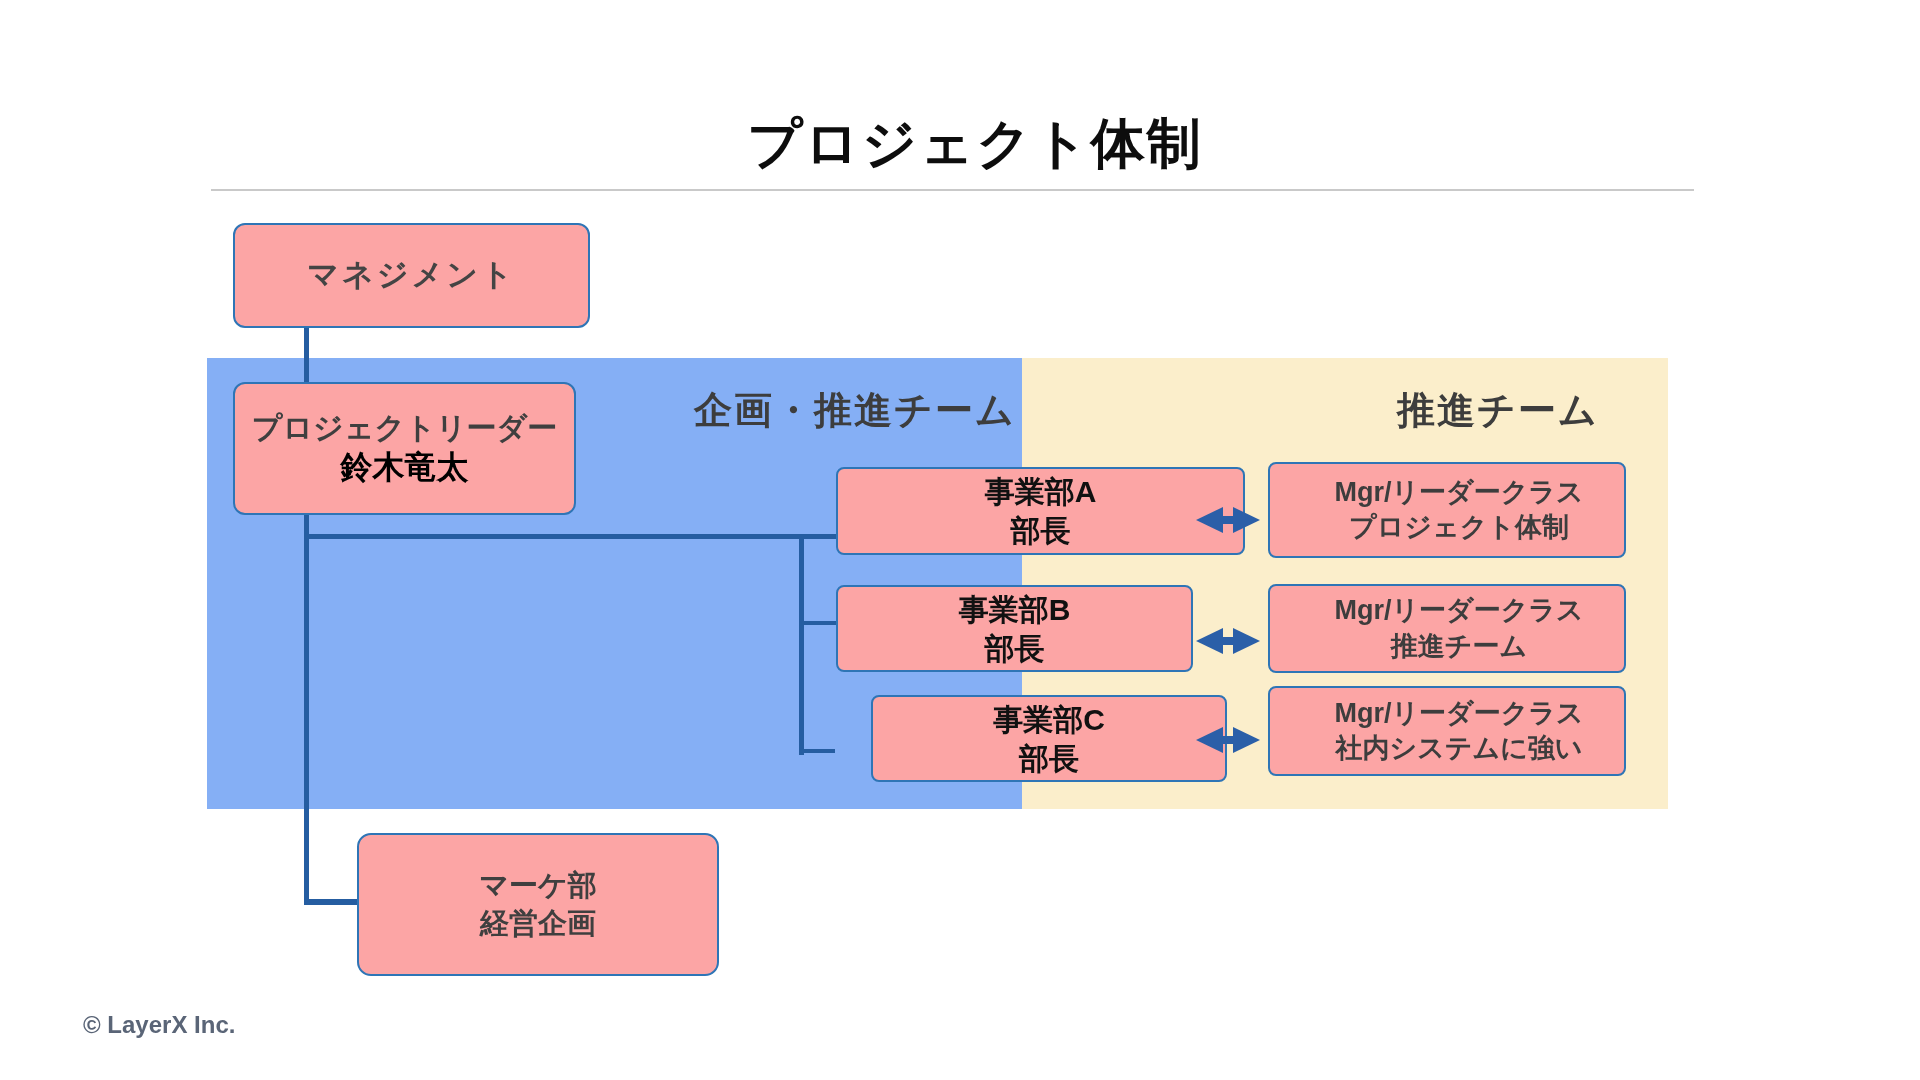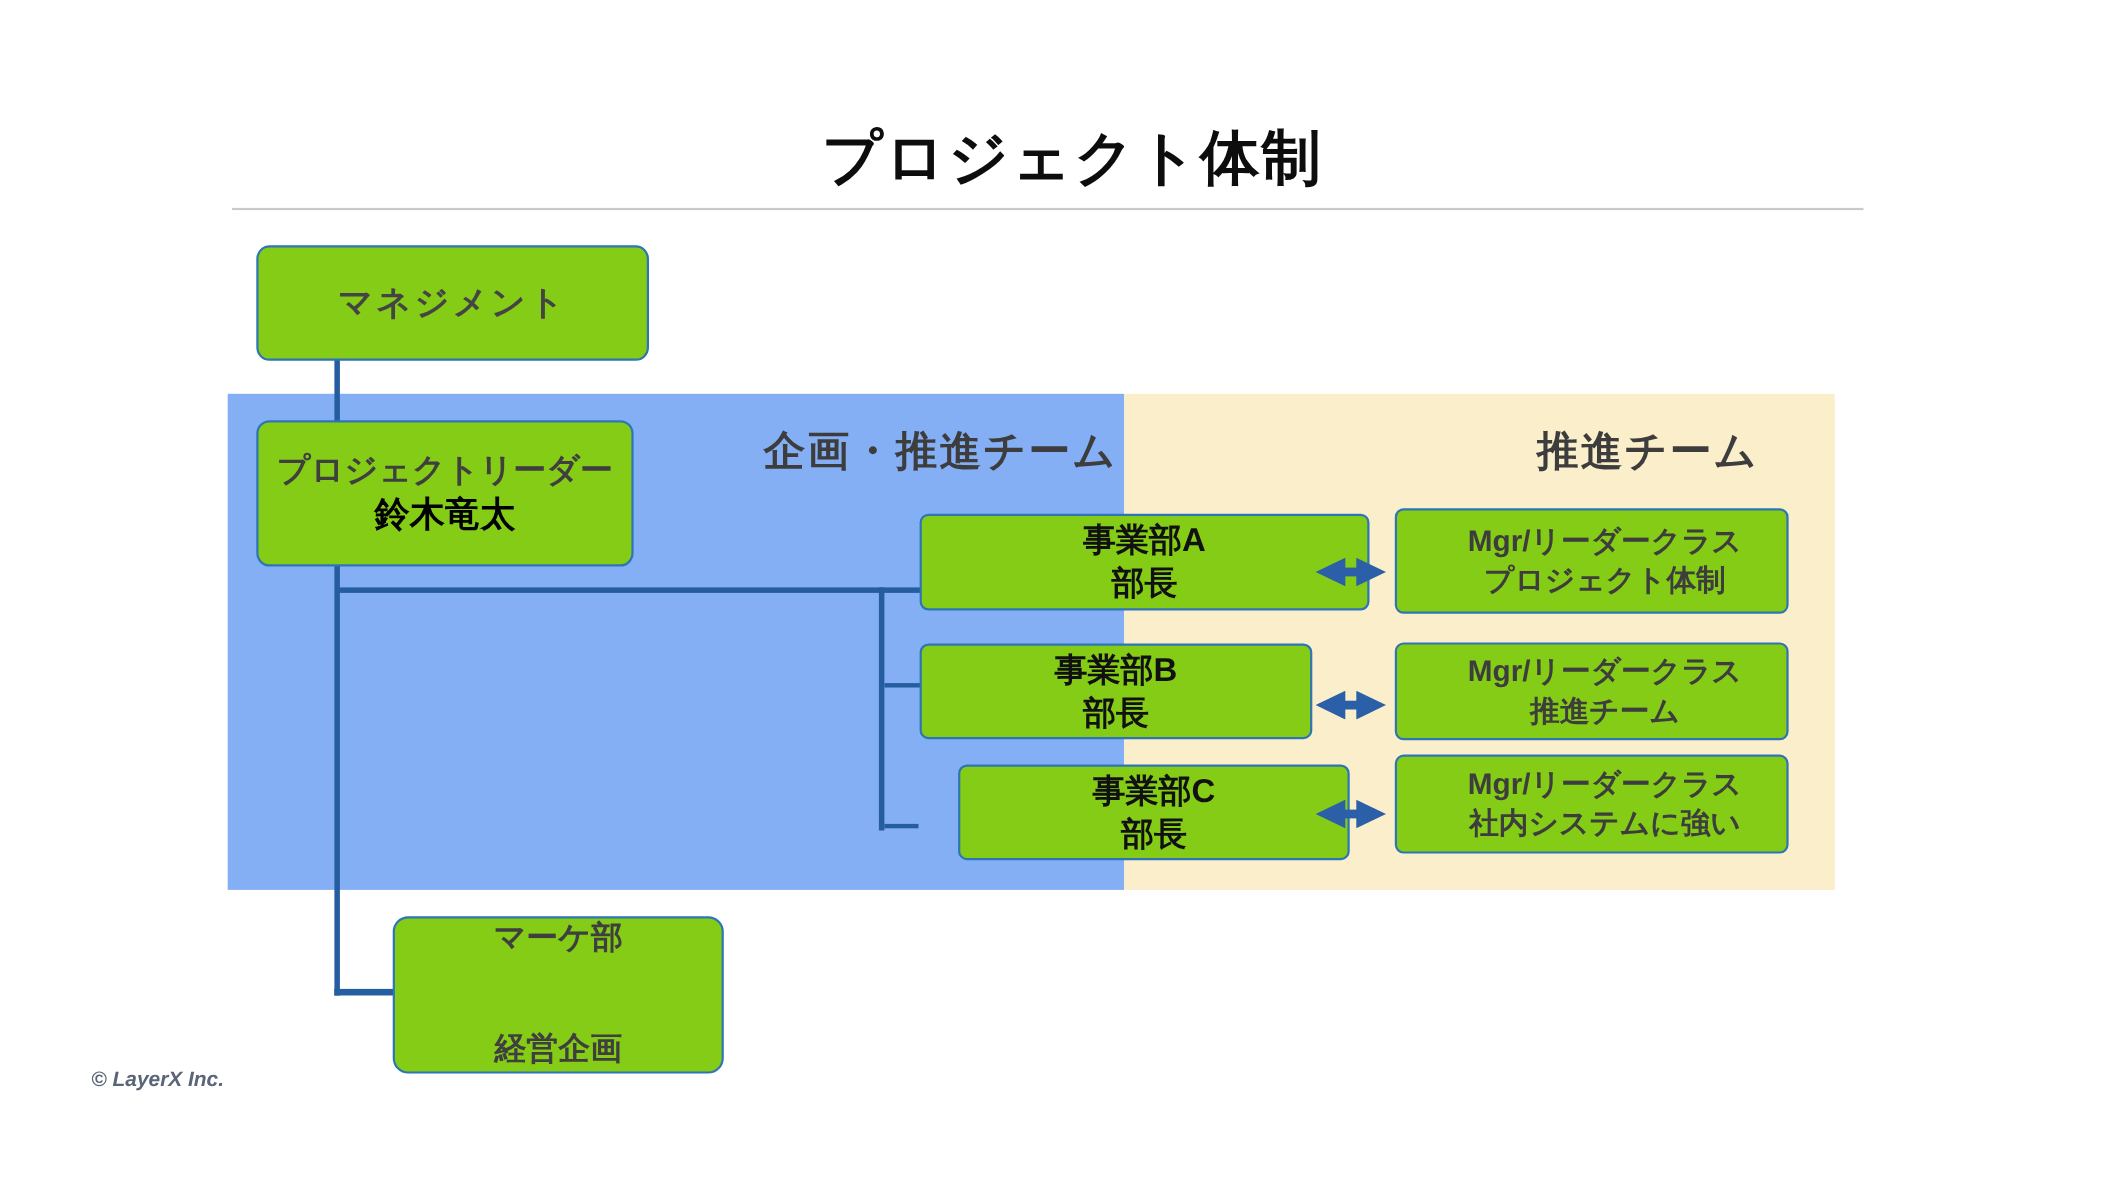--- a/index.html
+++ b/index.html
@@ -42,21 +42,21 @@
   .connector{position:absolute;background:var(--connector-blue);}
   .c-mgmt-leader   {left:304px;top:327px;width:5px;height:56px;}
   .c-leader-down   {left:304px;top:514px;width:5px;height:391px;}
   .c-elbow-mkt     {left:304px;top:899px;width:56px;height:6px;}
   .c-main-branch   {left:306px;top:534px;width:532px;height:5px;}
   .c-branch-down   {left:799px;top:534px;width:5px;height:221px;}
   .c-stub-b        {left:804px;top:621px;width:34px;height:4px;}
   .c-stub-c        {left:804px;top:749px;width:31px;height:4px;}
 
   .node{
-    position:absolute;background:#84cc16;border:2px solid var(--box-border-blue);
+    position:absolute;background:#fca5a5;border:2px solid var(--box-border-blue);
     display:flex;flex-direction:column;align-items:center;justify-content:center;
     text-align:center;line-height:1.3;
   }
   .node .l1{font-weight:700;color:#3f3f3f;}
   .node .l2{font-weight:700;color:#111111;}
 
   .box-management{left:233px;top:223px;width:357px;height:105px;border-radius:12px;}
   .box-management .l1{font-size:31px;color:#444444;letter-spacing:3px;}
 
   .box-leader{left:233px;top:382px;width:343px;height:133px;border-radius:12px;}
@@ -68,33 +68,33 @@
   .box-dept-a{left:836px;top:467px;width:409px;height:88px;}
   .box-dept-b{left:836px;top:585px;width:357px;height:87px;}
   .box-dept-c{left:871px;top:695px;width:356px;height:87px;align-items:center;}
 
   .box-mgr{border-width:2px;border-radius:8px;}
   .box-mgr .l1,.box-mgr .l2{font-size:27px;color:#3d3d3d;margin-left:24px;}
   .box-mgr-a{left:1268px;top:462px;width:358px;height:96px;}
   .box-mgr-b{left:1268px;top:584px;width:358px;height:89px;}
   .box-mgr-c{left:1268px;top:686px;width:358px;height:90px;}
 
-  .box-marketing{left:357px;top:833px;width:301px;height:143px;border-radius:14px;border-width:2px;justify-content:space-between;}
+  .box-marketing{left:357px;top:833px;width:362px;height:143px;border-radius:14px;border-width:2px;}
   .box-marketing .l1,.box-marketing .l2{font-size:29px;color:#3f3f3f;}
 
   .arrow{position:absolute;width:64px;height:26px;}
   .arrow svg{display:block;width:100%;height:100%;}
   .arrow polygon,.arrow rect{fill:var(--arrow-blue);}
   .arrow-a{left:1196px;top:507px;}
   .arrow-b{left:1196px;top:628px;}
   .arrow-c{left:1196px;top:727px;}
 
   .copyright{
-    position:absolute;left:83px;top:971px;
-    font-size:19px;font-weight:700;color:var(--copyright-text);font-style:italic;
+    position:absolute;left:83px;top:1011px;
+    font-size:24px;font-weight:700;color:var(--copyright-text);
   }
 </style>
 </head>
 <body>
 
 <div class="slide">
 
   <h1 class="title">プロジェクト体制</h1>
   <div class="divider"></div>
 

